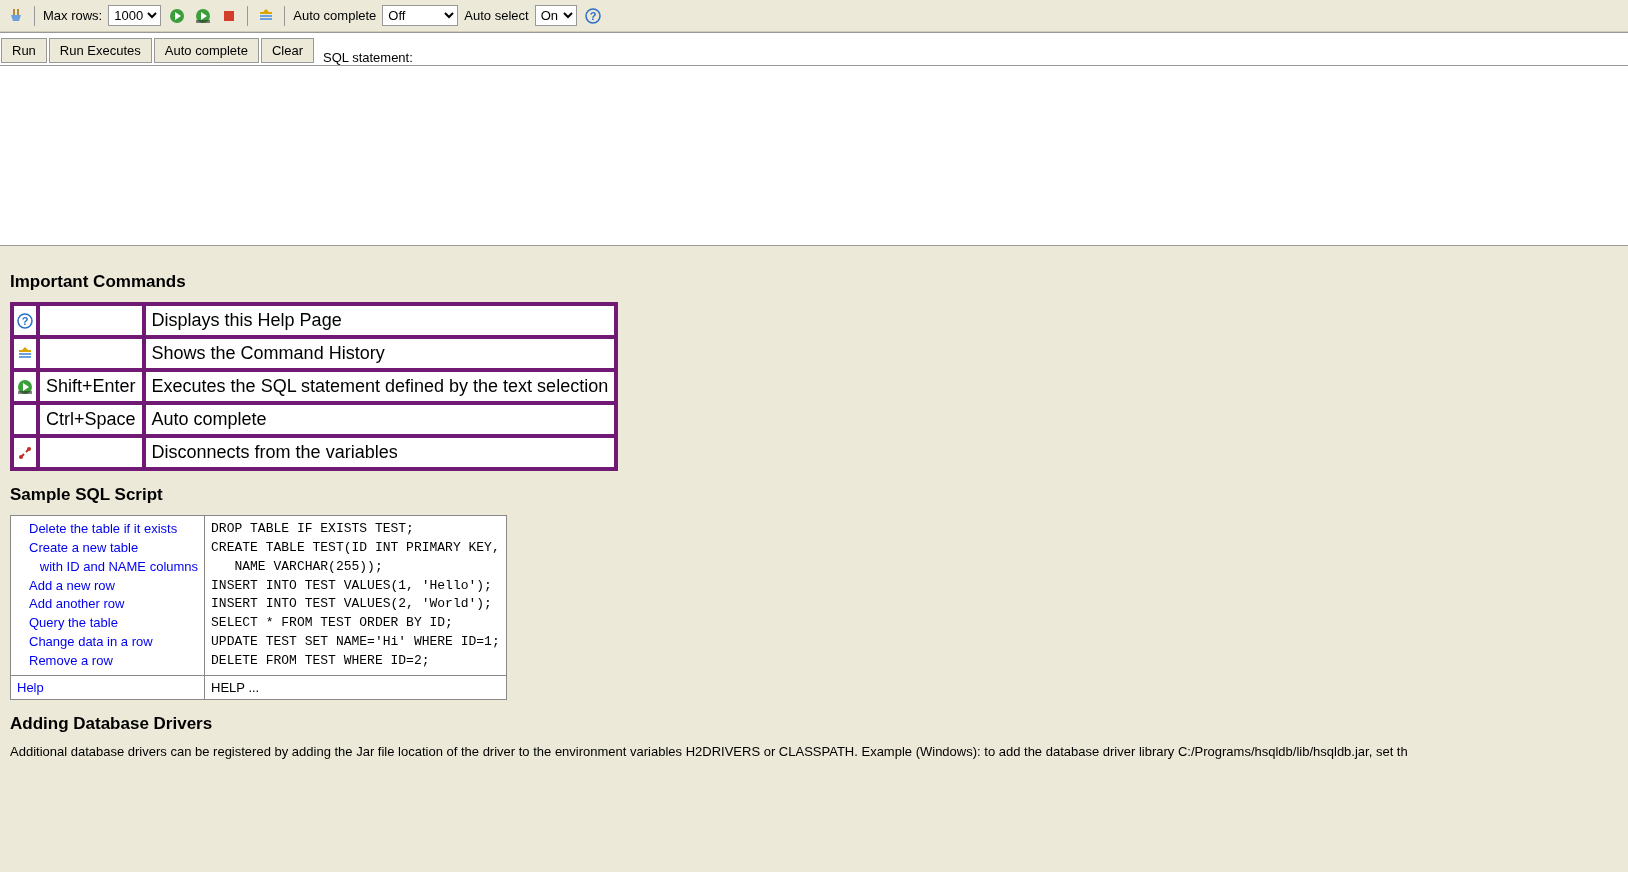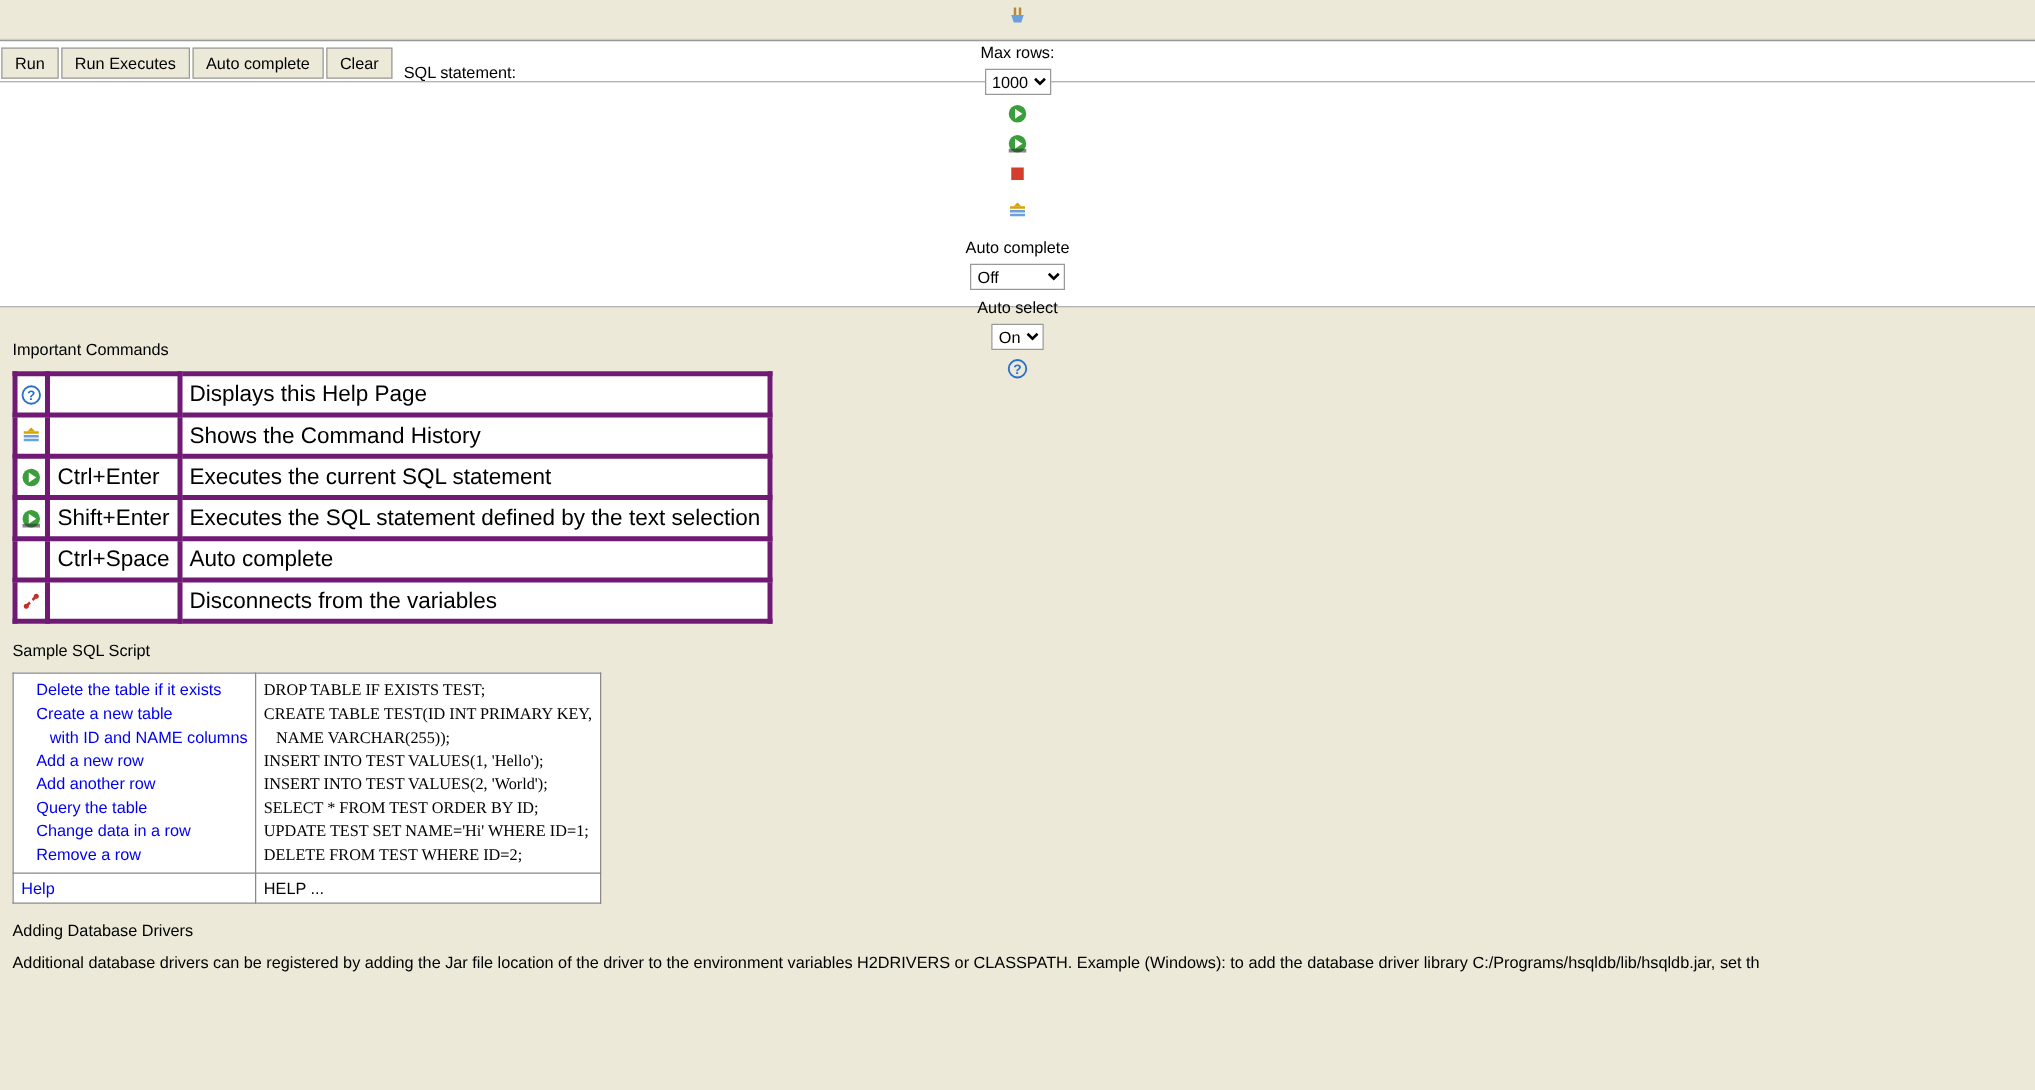--- a/index.html
+++ b/index.html
@@ -10,21 +10,20 @@
       color: #000;
     }
     .toolbar {
       background: #ece9d8;
       padding: 4px 6px;
       display: flex;
       align-items: center;
       gap: 6px;
       border-bottom: 1px solid #d0ccb8;
       height: 32px;
-      flex-direction: column;
     }
     .separator {
       width: 1px;
       height: 20px;
       background: #999;
       margin: 0 2px;
     }
     .toolbar label { font-size: 13px; }
     .toolbar select {
       font-size: 13px;
@@ -61,22 +60,22 @@
     .sql-area {
       background: #fff;
       height: 180px;
       border-bottom: 1px solid #999;
     }
     .content {
       padding: 12px 10px;
       background: #ece9d8;
     }
     h3 {
-      font-size: 13px;
-      font-weight: normal;
+      font-size: 17px;
+      font-weight: bold;
       margin: 14px 0 10px 0;
     }
     table.cmd-table {
       border-collapse: collapse;
       background: #fff;
       border: 1px solid #888;
     }
     table.cmd-table td {
       border: 4px solid #701a75;
       padding: 4px 6px;
@@ -94,21 +93,21 @@
       border: 1px solid #888;
     }
     table.sample-table td {
       border: 1px solid #888;
       padding: 4px 6px;
       font-size: 13px;
       vertical-align: top;
     }
     .link { color: #0000ee; cursor: pointer; }
     .sample-desc { white-space: pre; line-height: 1.45; margin-left: 12px; }
-    .sample-sql { white-space: pre; line-height: 1.45; font-family: Liberation Serif, serif; }
+    .sample-sql { white-space: pre; line-height: 1.45; font-family: Liberation Mono, monospace; }
     svg { display: block; }
   </style>
 </head>
 <body>
 
 <svg width="0" height="0" style="position:absolute">
   <defs>
     <g id="ico-help">
       <circle cx="9" cy="9" r="7" fill="none" stroke="#2a6fc9" stroke-width="1.5"></circle>
       <text x="9" y="13" text-anchor="middle" font-size="11" font-weight="bold" fill="#2a6fc9">?</text>
@@ -220,29 +219,20 @@
             <svg width="18" height="18">
               <use href="#ico-history"></use>
             </svg>
           </td>
           <td></td>
           <td>Shows the Command History</td>
         </tr>
         <tr>
           <td class="icon-cell">
             <svg width="18" height="18">
-              <use href="#ico-run"></use>
-            </svg>
-          </td>
-          <td>Ctrl+Enter</td>
-          <td>Executes the current SQL statement</td>
-        </tr>
-        <tr>
-          <td class="icon-cell">
-            <svg width="18" height="18">
               <use href="#ico-run-sel"></use>
             </svg>
           </td>
           <td>Shift+Enter</td>
           <td>Executes the SQL statement defined by the text selection</td>
         </tr>
         <tr>
           <td class="icon-cell"></td>
           <td>Ctrl+Space</td>
           <td>Auto complete</td>

